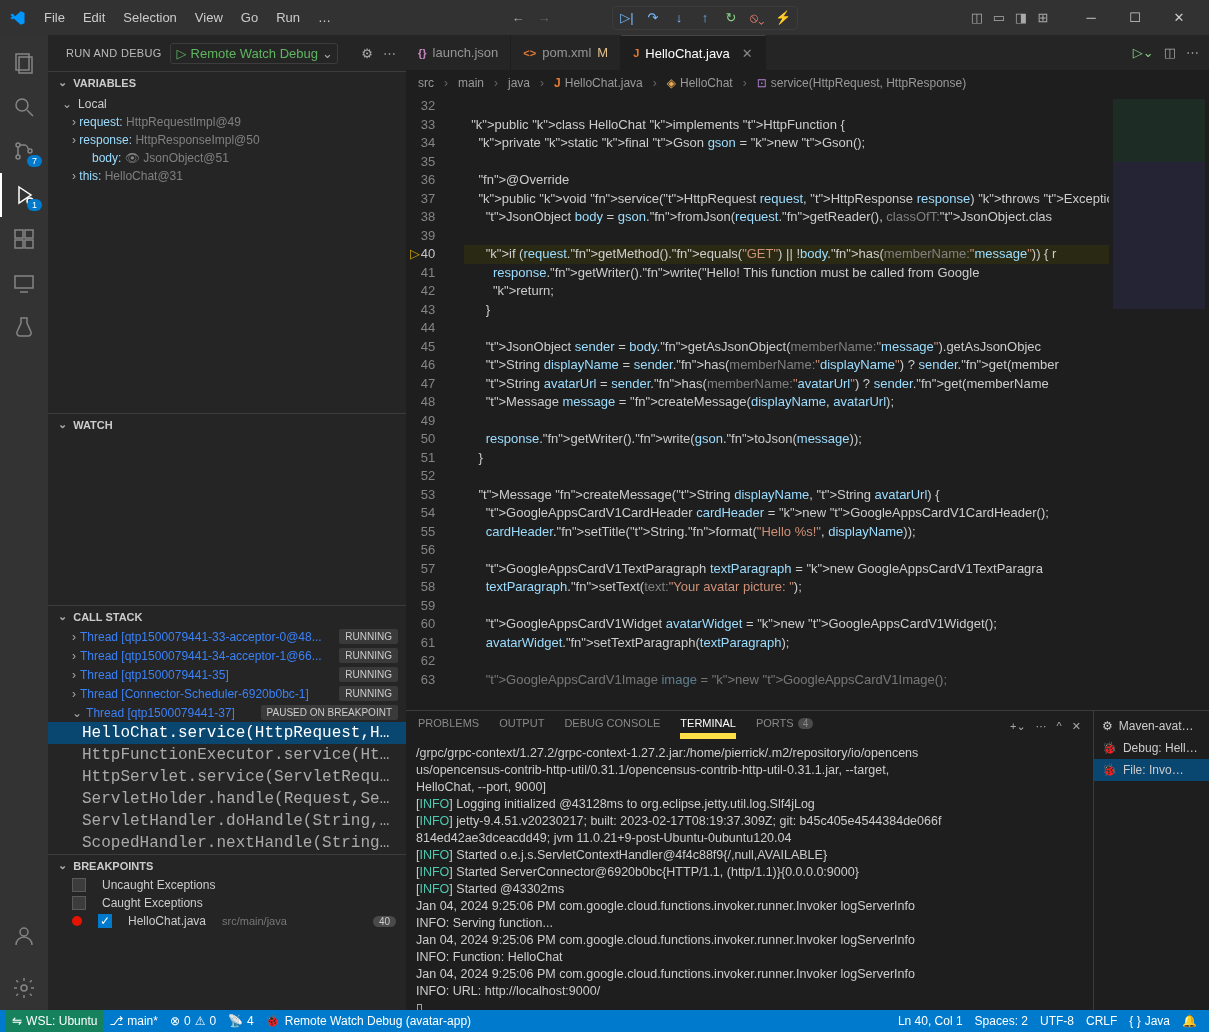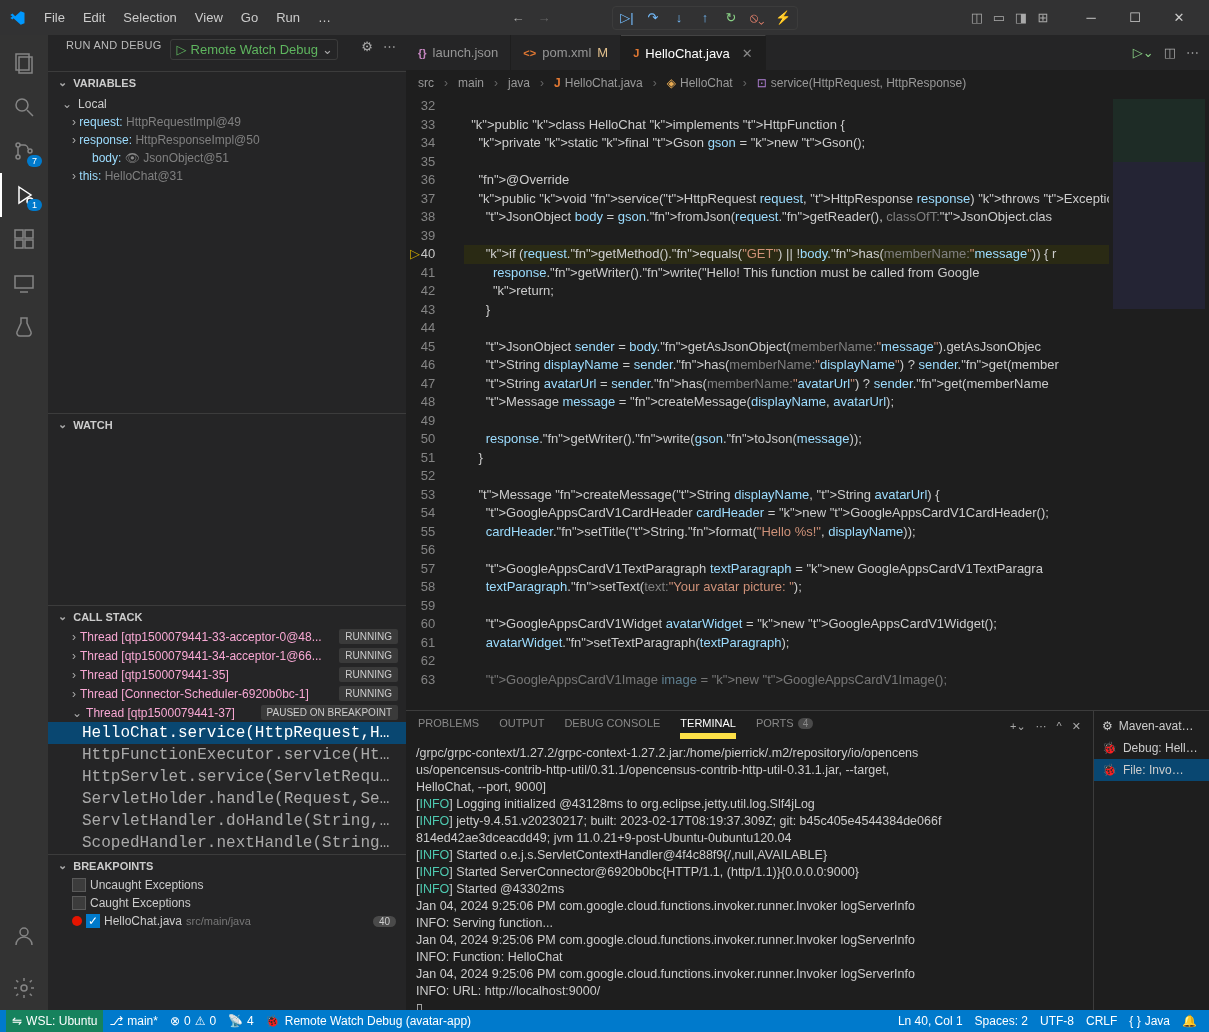--- a/index.html
+++ b/index.html
@@ -15,44 +15,44 @@
 .win-btn { width: 44px; height: 33px; display: flex; align-items: center; justify-content: center; color: #ccc; }
 
 .body-area { flex: 1; display: flex; overflow: hidden; }
 .activitybar { width: 48px; background: #333333; display: flex; flex-direction: column; align-items: center; padding-top: 6px; }
 .act-item { width: 48px; height: 44px; display: flex; align-items: center; justify-content: center; color: #858585; position: relative; }
 .act-item.active { color: #fff; border-left: 2px solid #fff; }
 .badge { position: absolute; bottom: 6px; right: 6px; background: #007acc; color: #fff; border-radius: 10px; font-size: 9px; padding: 1px 5px; min-width: 14px; text-align: center; }
 .act-bottom { margin-top: auto; margin-bottom: 8px; }
 
 .sidebar { width: 358px; background: #252526; display: flex; flex-direction: column; overflow: hidden; }
-.sidebar-header { display: flex; align-items: flex-start; padding: 4px 10px 4px 18px; height: 36px; }
+.sidebar-header { display: flex; align-items: center; padding: 4px 10px 4px 18px; height: 36px; }
 .sidebar-title { font-size: 11px; color: #bbb; letter-spacing: 0.3px; }
 .debug-select { margin-left: 8px; color: #5fb65f; display: flex; align-items: center; font-size: 13px; border: 1px solid #3c3c3c; border-radius: 3px; padding: 2px 4px 2px 6px; }
 .debug-play { color: #5fb65f; margin-right: 4px; }
 .sidebar-header-icons { margin-left: auto; display: flex; gap: 10px; color: #aaa; }
 
 .panel-section { border-top: 1px solid #3c3c3c; }
 .panel-header { display: flex; align-items: center; padding: 4px 10px; font-size: 11px; font-weight: bold; color: #ccc; }
 .chev { margin-right: 6px; color: #aaa; }
 .scroll { overflow: hidden; }
 .vars { font-family: Consolas, monospace; font-size: 12px; padding: 2px 0; }
 .var-row { padding: 2px 6px 2px 24px; color: #9cdcfe; white-space: nowrap; }
 .var-row .key { color: #9cdcfe; }
 .var-row .type { color: #808080; }
 .var-indent { padding-left: 44px; }
 .var-local { color: #ccc; padding-left: 14px; }
 
 .callstack-row { display: flex; align-items: center; padding: 2px 8px 2px 24px; font-size: 12px; white-space: nowrap; overflow: hidden; }
-.cs-label { flex: 1; overflow: hidden; text-overflow: ellipsis; color: #f9a8d4; }
+.cs-label { flex: 1; overflow: hidden; text-overflow: ellipsis; color: #3b82f6; }
 .cs-tag { background: #3a3a3a; color: #ccc; font-size: 10px; padding: 2px 6px; border-radius: 2px; flex-shrink:0; }
 .cs-frame { padding: 2px 8px 2px 34px; font-size: 16px; color: #aaa; white-space: nowrap; overflow: hidden; text-overflow: ellipsis; font-family: Liberation Mono, monospace; }
 .cs-frame.sel { background: #094771; color: #fff; }
 
-.bp-row { display: flex; align-items: center; padding: 2px 10px 2px 24px; font-size: 12px; gap: 4px; }
+.bp-row { display: flex; align-items: center; padding: 2px 10px 2px 24px; font-size: 12px; gap: 16px; }
 .bp-check { width: 14px; height: 14px; background: #3c3c3c; border: 1px solid #5a5a5a; display:flex; align-items:center; justify-content:center; }
 .bp-check.checked { background: #007acc; border-color: #007acc; color:#fff; }
 .bp-dot { width: 10px; height: 10px; background: #e51400; border-radius: 50%; }
 .bp-file { color: #ccc; }
 .bp-path { color: #777; font-size: 11px; }
 .bp-count { margin-left: auto; background: #4a4a4a; color: #ccc; border-radius: 8px; padding: 0 6px; font-size: 10px; }
 
 .main { flex: 1; display: flex; flex-direction: column; overflow: hidden; }
 .tabs { height: 36px; background: #252526; display: flex; align-items: stretch; border-bottom: 1px solid #1e1e1e; }
 .tab { display: flex; align-items: center; padding: 0 12px; color: #969696; gap: 6px; border-right: 1px solid #1e1e1e; font-size: 13px; }

